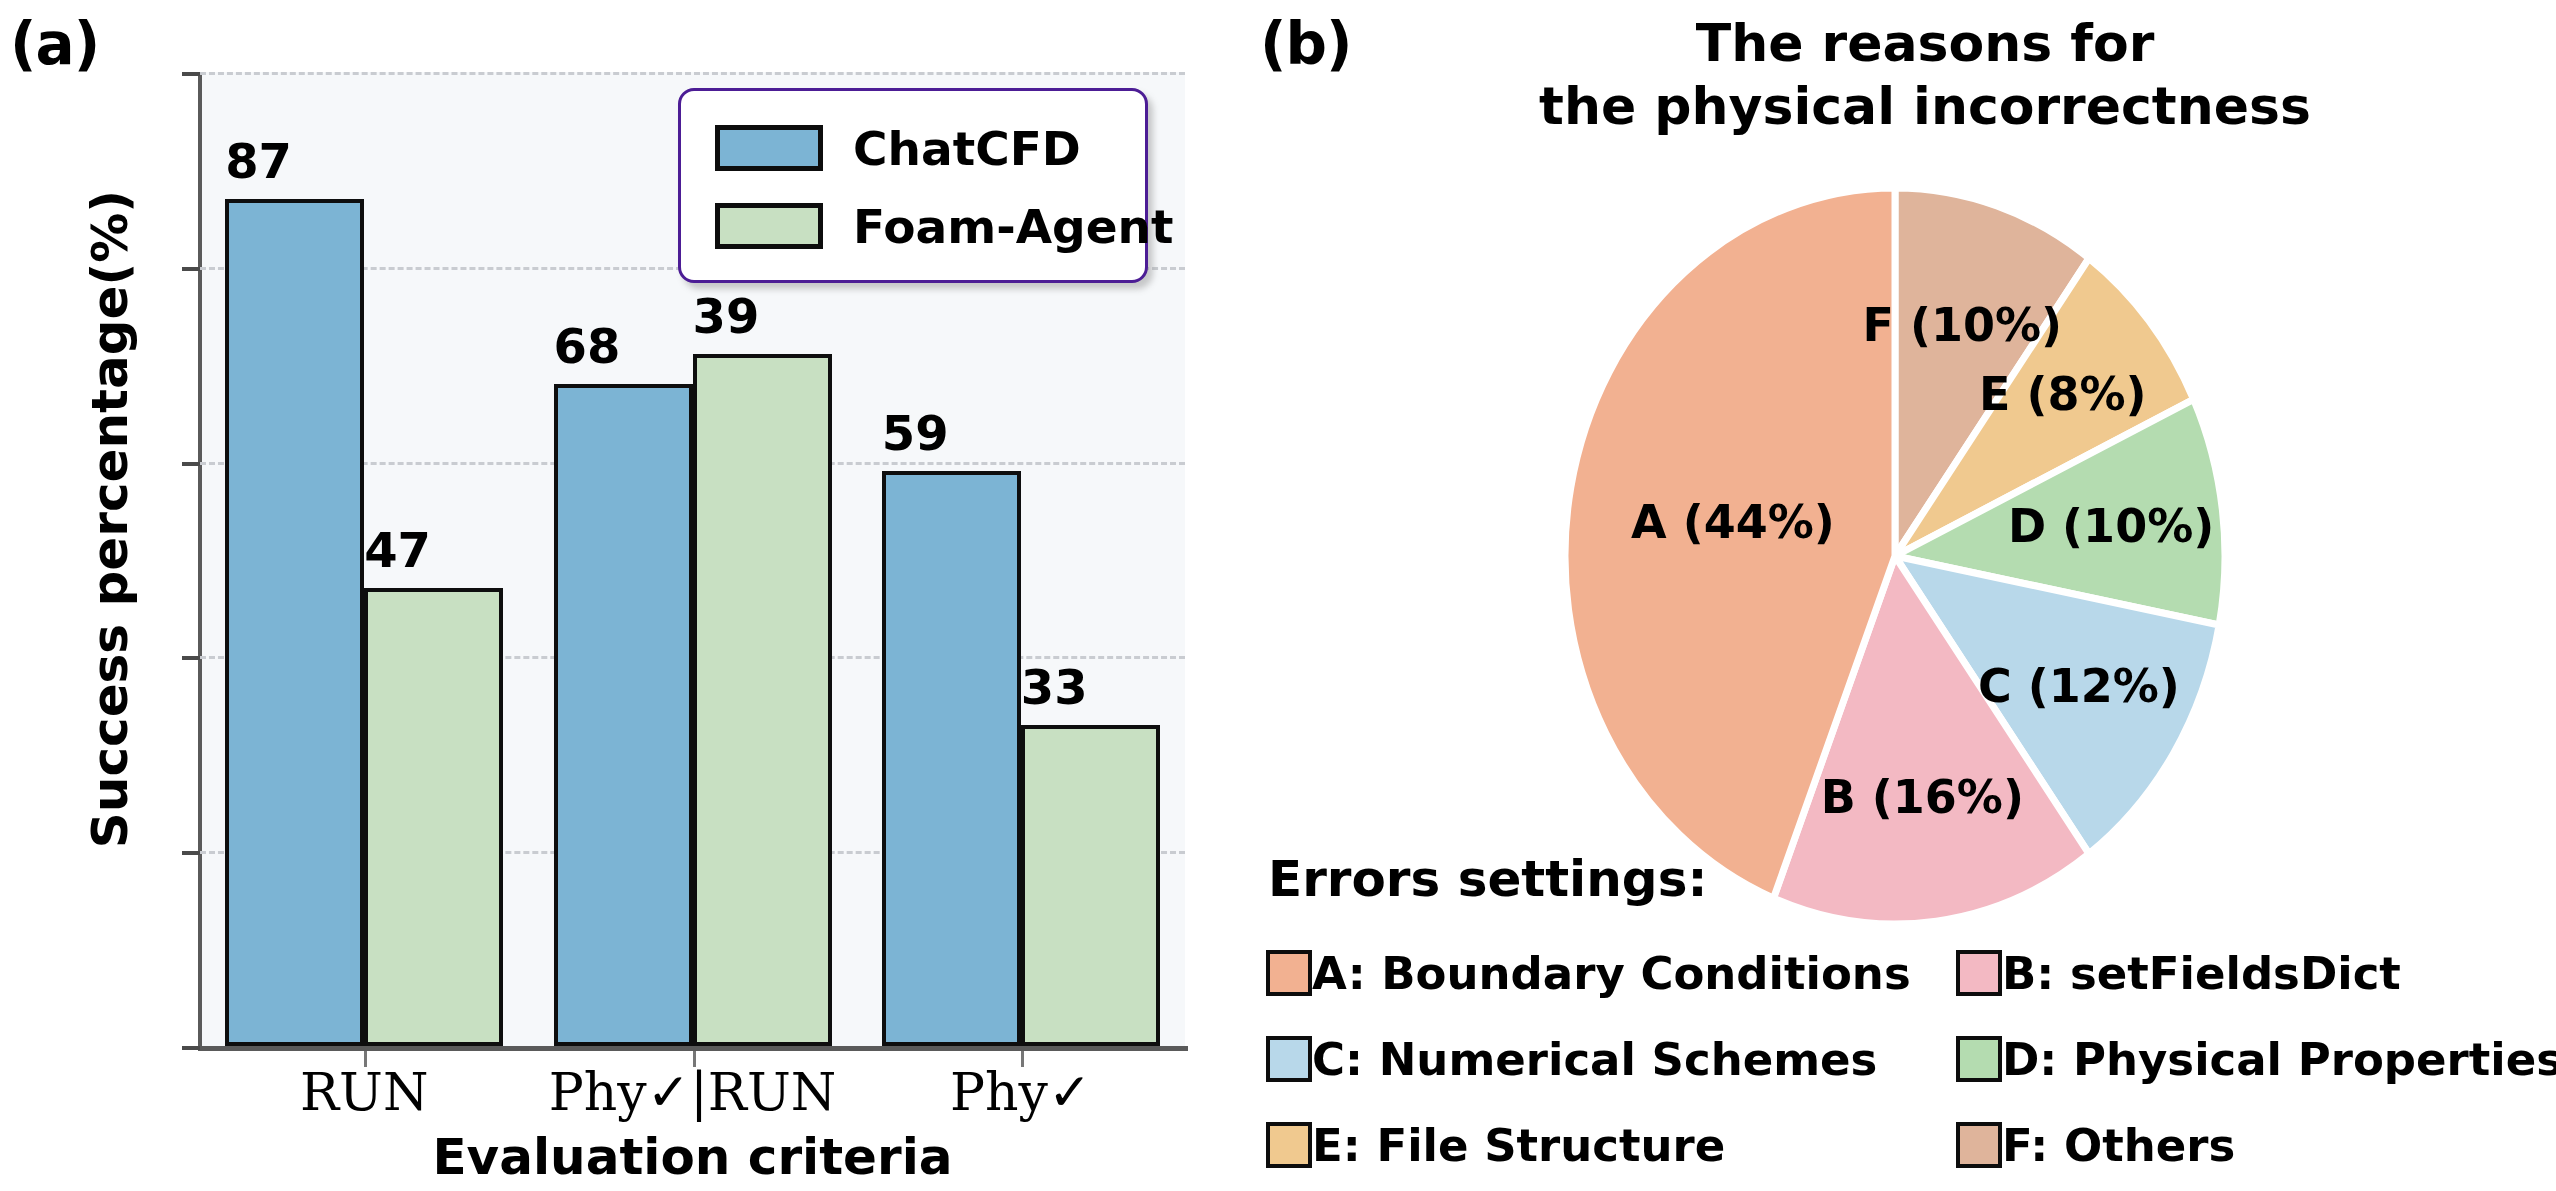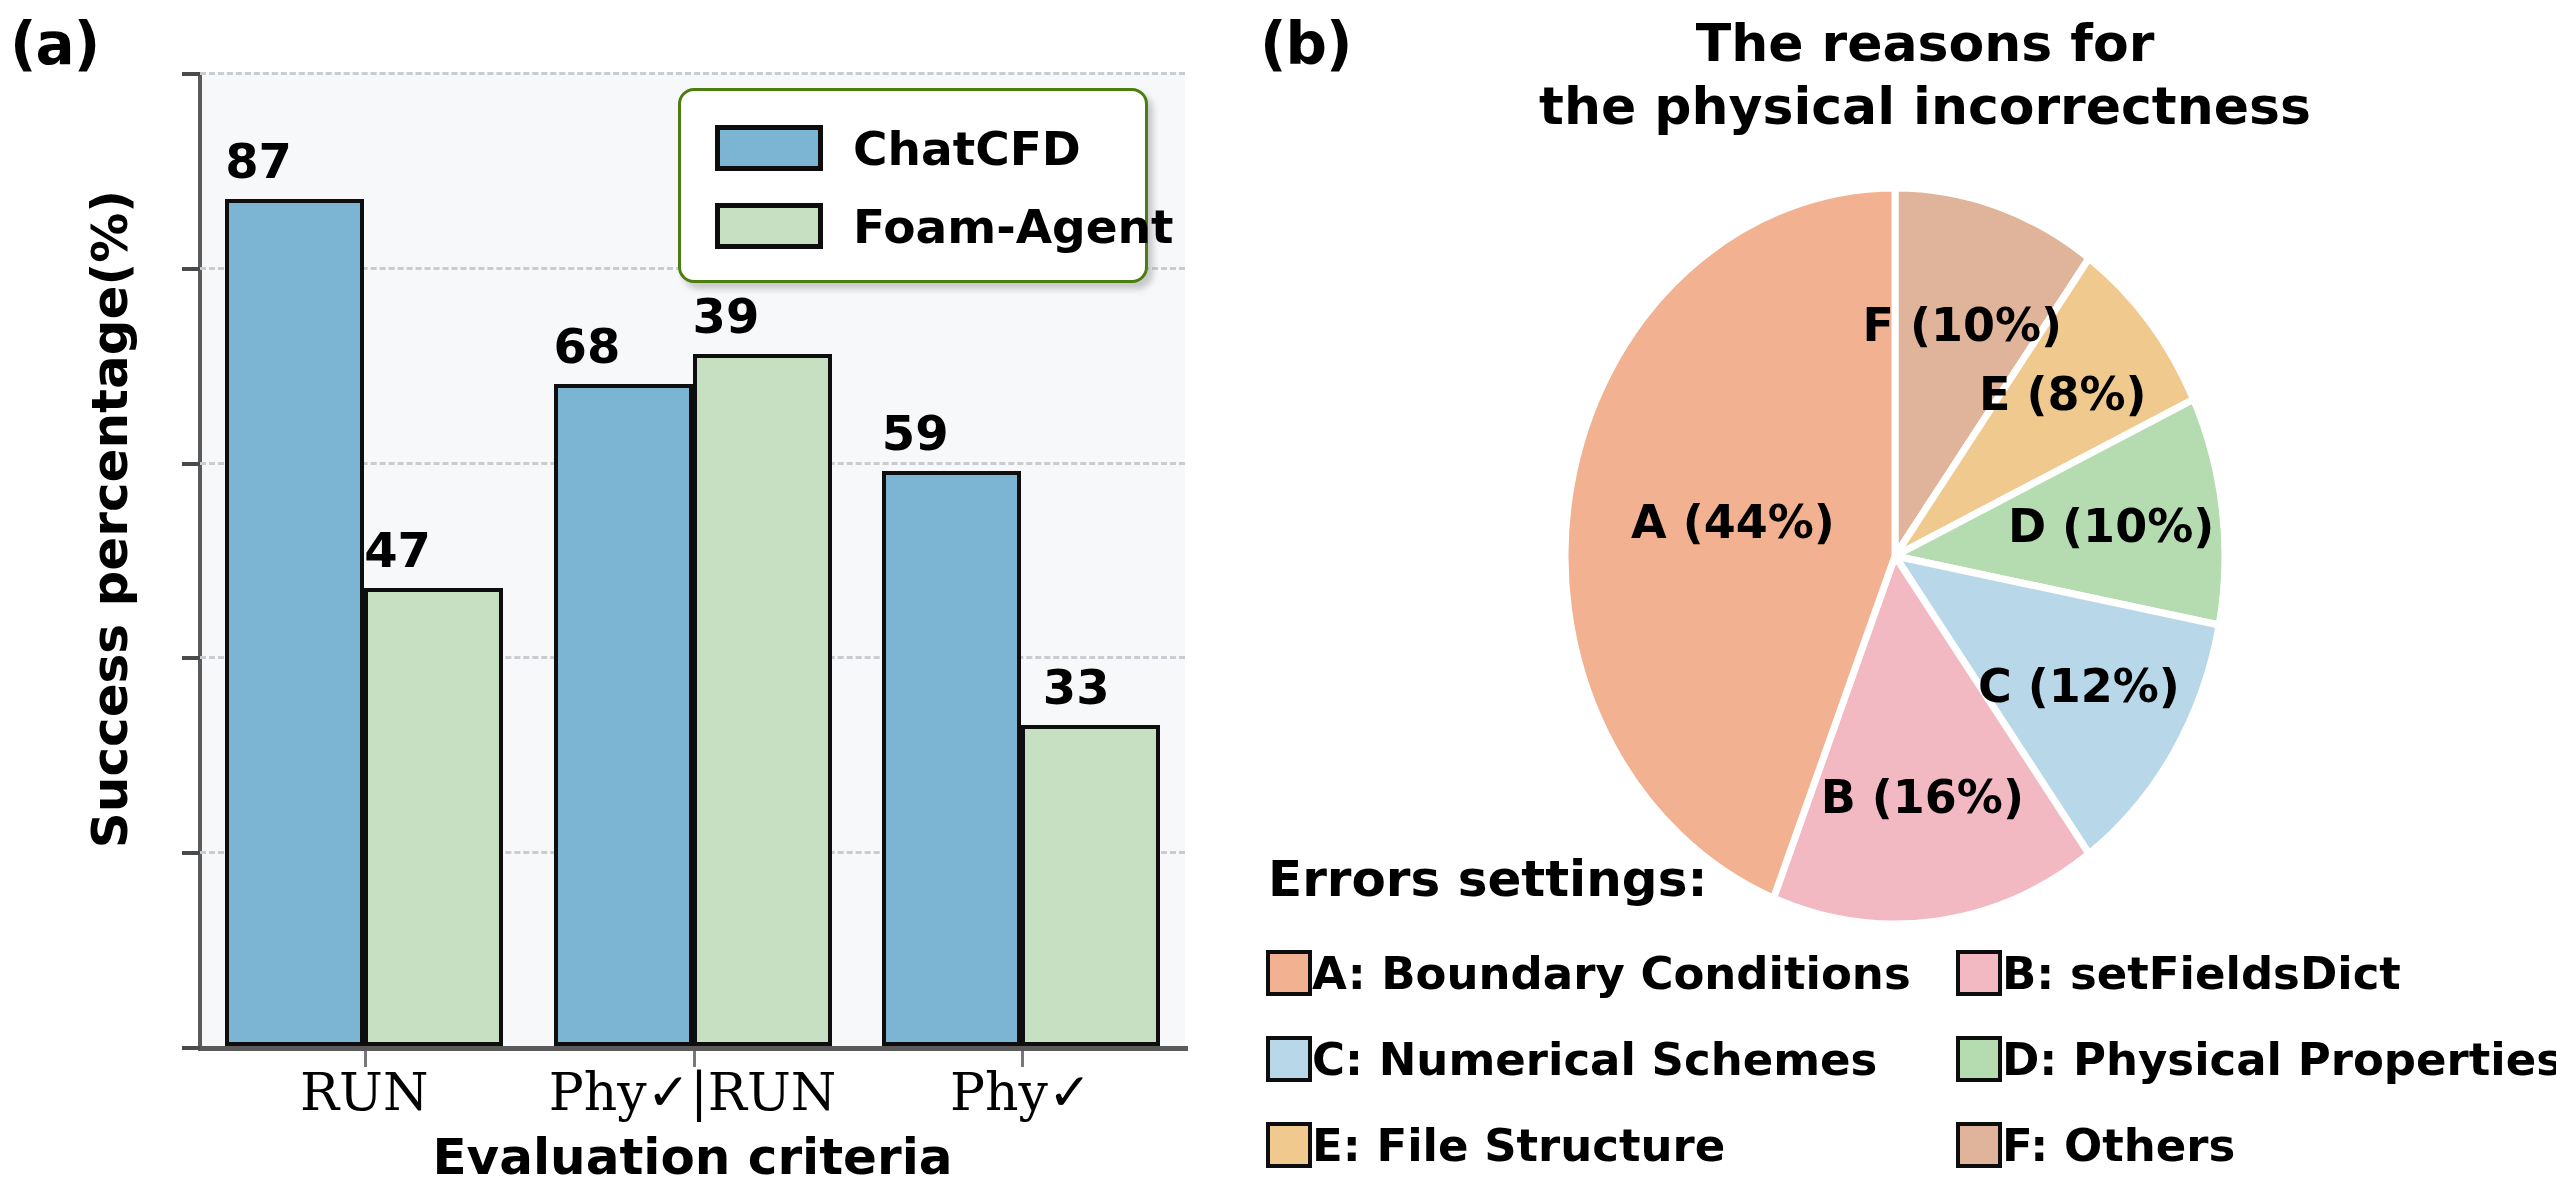--- a/index.html
+++ b/index.html
@@ -125,21 +125,21 @@
   }
 
   
   #bar-legend {
     position: absolute;
     left: 678px;
     top: 88px;
     width: 470px;
     height: 195px;
     background: #ffffff;
-    border: 3px solid #4d7c0f;
+    border: 3px solid #4c1d95;
     border-radius: 16px;
     box-shadow: 5px 6px 6px rgba(140,140,140,0.45);
     box-sizing: border-box;
     padding: 18px 0 0 34px;
   }
   .bar-legend-row {
     display: flex;
     align-items: center;
     height: 78px;
   }
@@ -270,21 +270,21 @@
       <div class="bar-value" style="left: 225.167px; width: 139px; top: 132.62px;">87</div>
       <div class="bar" style="left: 364.167px; top: 588.22px; width: 139px; height: 457.78px; background: rgb(200, 224, 194);"></div>
       <div class="bar-value" style="left: 364.167px; width: 139px; top: 522.22px;">47</div>
       <div class="bar" style="left: 553.5px; top: 383.68px; width: 139px; height: 662.32px; background: rgb(124, 180, 212);"></div>
       <div class="bar-value" style="left: 553.5px; width: 139px; top: 317.68px;">68</div>
       <div class="bar" style="left: 692.5px; top: 354.46px; width: 139px; height: 691.54px; background: rgb(200, 224, 194);"></div>
       <div class="bar-value" style="left: 692.5px; width: 139px; top: 288.46px;">39</div>
       <div class="bar" style="left: 881.833px; top: 471.34px; width: 139px; height: 574.66px; background: rgb(124, 180, 212);"></div>
       <div class="bar-value" style="left: 881.833px; width: 139px; top: 405.34px;">59</div>
       <div class="bar" style="left: 1020.83px; top: 724.58px; width: 139px; height: 321.42px; background: rgb(200, 224, 194);"></div>
-      <div class="bar-value" style="left: 1020.83px; width: 139px; top: 658.58px; padding-left: 22px;">33</div>
+      <div class="bar-value" style="left: 1020.83px; width: 139px; top: 658.58px;">33</div>
     </div>
   <div id="bar-xticks">
       <div class="xtick-mark" style="left: 364.167px;"></div>
       <div class="xtick-label" style="left: 364.167px;">RUN</div>
       <div class="xtick-mark" style="left: 692.5px;"></div>
       <div class="xtick-label" style="left: 692.5px;">Phy✓|RUN</div>
       <div class="xtick-mark" style="left: 1020.83px;"></div>
       <div class="xtick-label" style="left: 1020.83px;">Phy✓</div>
     </div>
 

